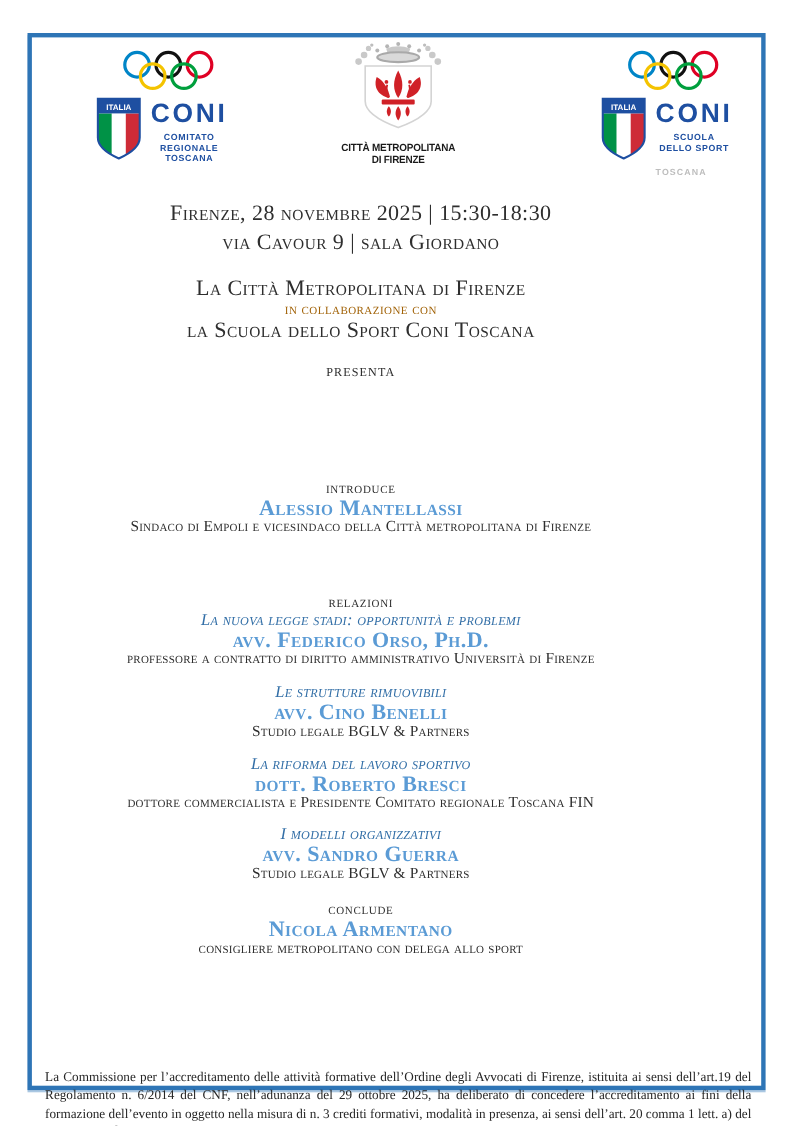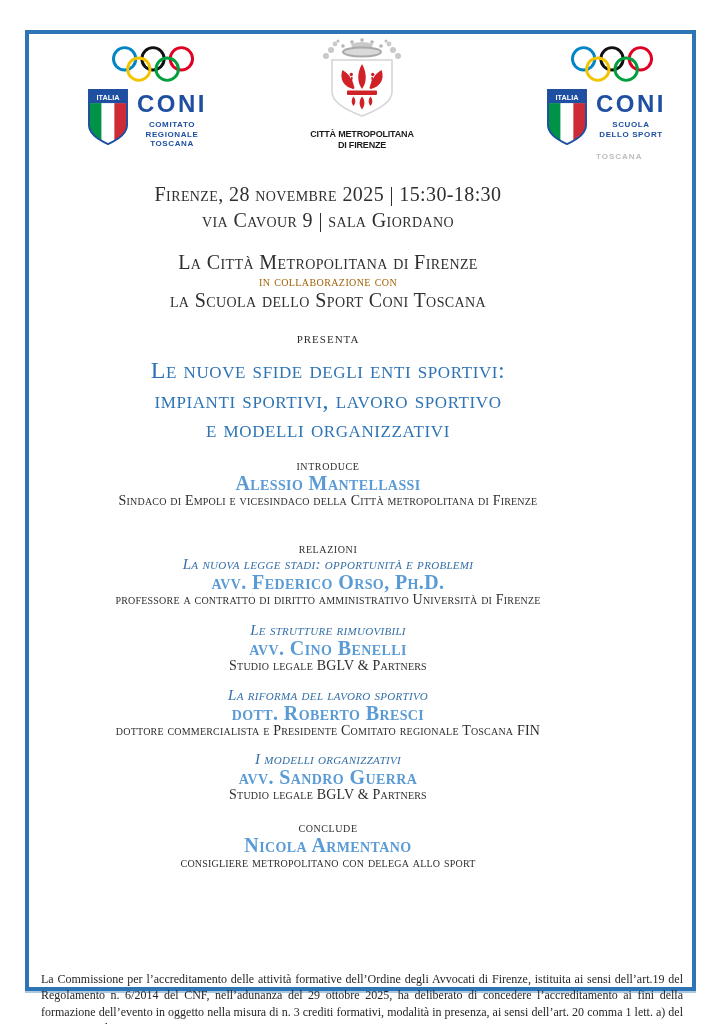--- a/index.html
+++ b/index.html
@@ -29,21 +29,21 @@
                font-size:9.5px; line-height:11px; letter-spacing:-.2px; color:#1a1a1a; transform:scaleX(.95); }
 
   
   .date-block   { top:181px; font-size:20px; line-height:26px; letter-spacing:.4px; color:#2e2e2e; }
   .org-main     { top:252px; font-size:20px; line-height:20px; letter-spacing:.4px; color:#2e2e2e; }
   .org-collab   { top:272px; font-size:14px; line-height:19px; letter-spacing:.4px; color:#a16207; }
   .org-partner  { top:290px; font-size:20px; line-height:21px; letter-spacing:.4px; color:#2e2e2e; }
   .presents     { top:330px; font-size:15px; line-height:17px; letter-spacing:1px; color:#2e2e2e; }
   .title-block  { top:356px; font-size:24px; line-height:29.5px; letter-spacing:.6px; color:var(--title-blue,#2E74B5); }
   .group        { line-height:17.5px; }
-  .intro-block  { top:457px; }
+  .intro-block  { top:436px; }
   .rel-label    { top:540px; }
   .talk-1 { top:556px; } .talk-2 { top:622px; } .talk-3 { top:687px; } .talk-4 { top:751px; }
   .conclude-block { top:819px; }
   .label  { font-size:14.5px; letter-spacing:.6px; color:#2e2e2e; }
   .name   { font-size:20px; letter-spacing:.4px; color:var(--name-blue,#5B9BD5);font-weight:bold; }
   .role   { font-size:14px; letter-spacing:.2px; color:#2e2e2e; }
   .topic  { font-size:15px; letter-spacing:.3px; font-style:italic; color:var(--topic-blue,#336FA7); }
   .footer {
     position:absolute; left:41px; top:971px; width:642px;
     font-size:12px; line-height:16.3px; text-align:justify; color:#262626;
@@ -172,25 +172,20 @@
   <div class="band date-block sc">
     <div>Firenze, 28 novembre 2025 | 15:30-18:30</div>
     <div>via Cavour 9 | sala Giordano</div>
   </div>
 
   <div class="band org-main sc">La Città Metropolitana di Firenze</div>
   <div class="band org-collab sc">in collaborazione con</div>
   <div class="band org-partner sc">la Scuola dello Sport Coni Toscana</div>
   <div class="band presents sc">presenta</div>
 
-  <div class="band title-block sc">
-    <div>Le nuove sfide degli enti sportivi:</div>
-    <div>impianti sportivi, lavoro sportivo</div>
-    <div>e modelli organizzativi</div>
-  </div>
 
   <div class="band group intro-block sc">
     <div class="label">introduce</div>
     <div class="name">Alessio Mantellassi</div>
     <div class="role">Sindaco di Empoli e vicesindaco della Città metropolitana di Firenze</div>
   </div>
 
   <div class="band group rel-label sc">
     <div class="label">relazioni</div>
   </div>

